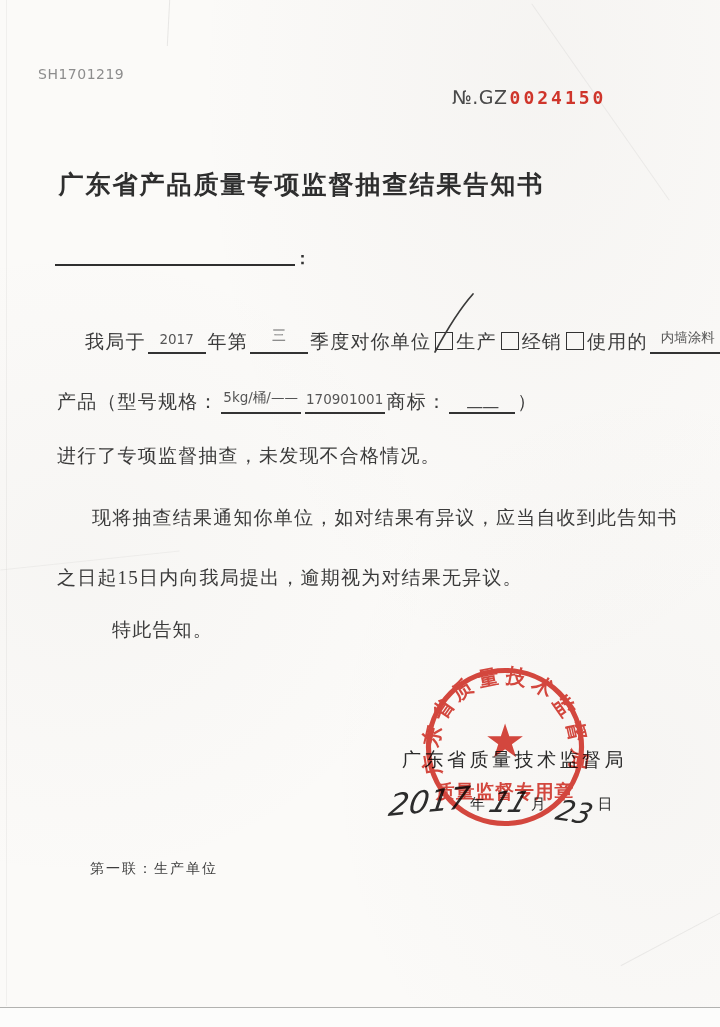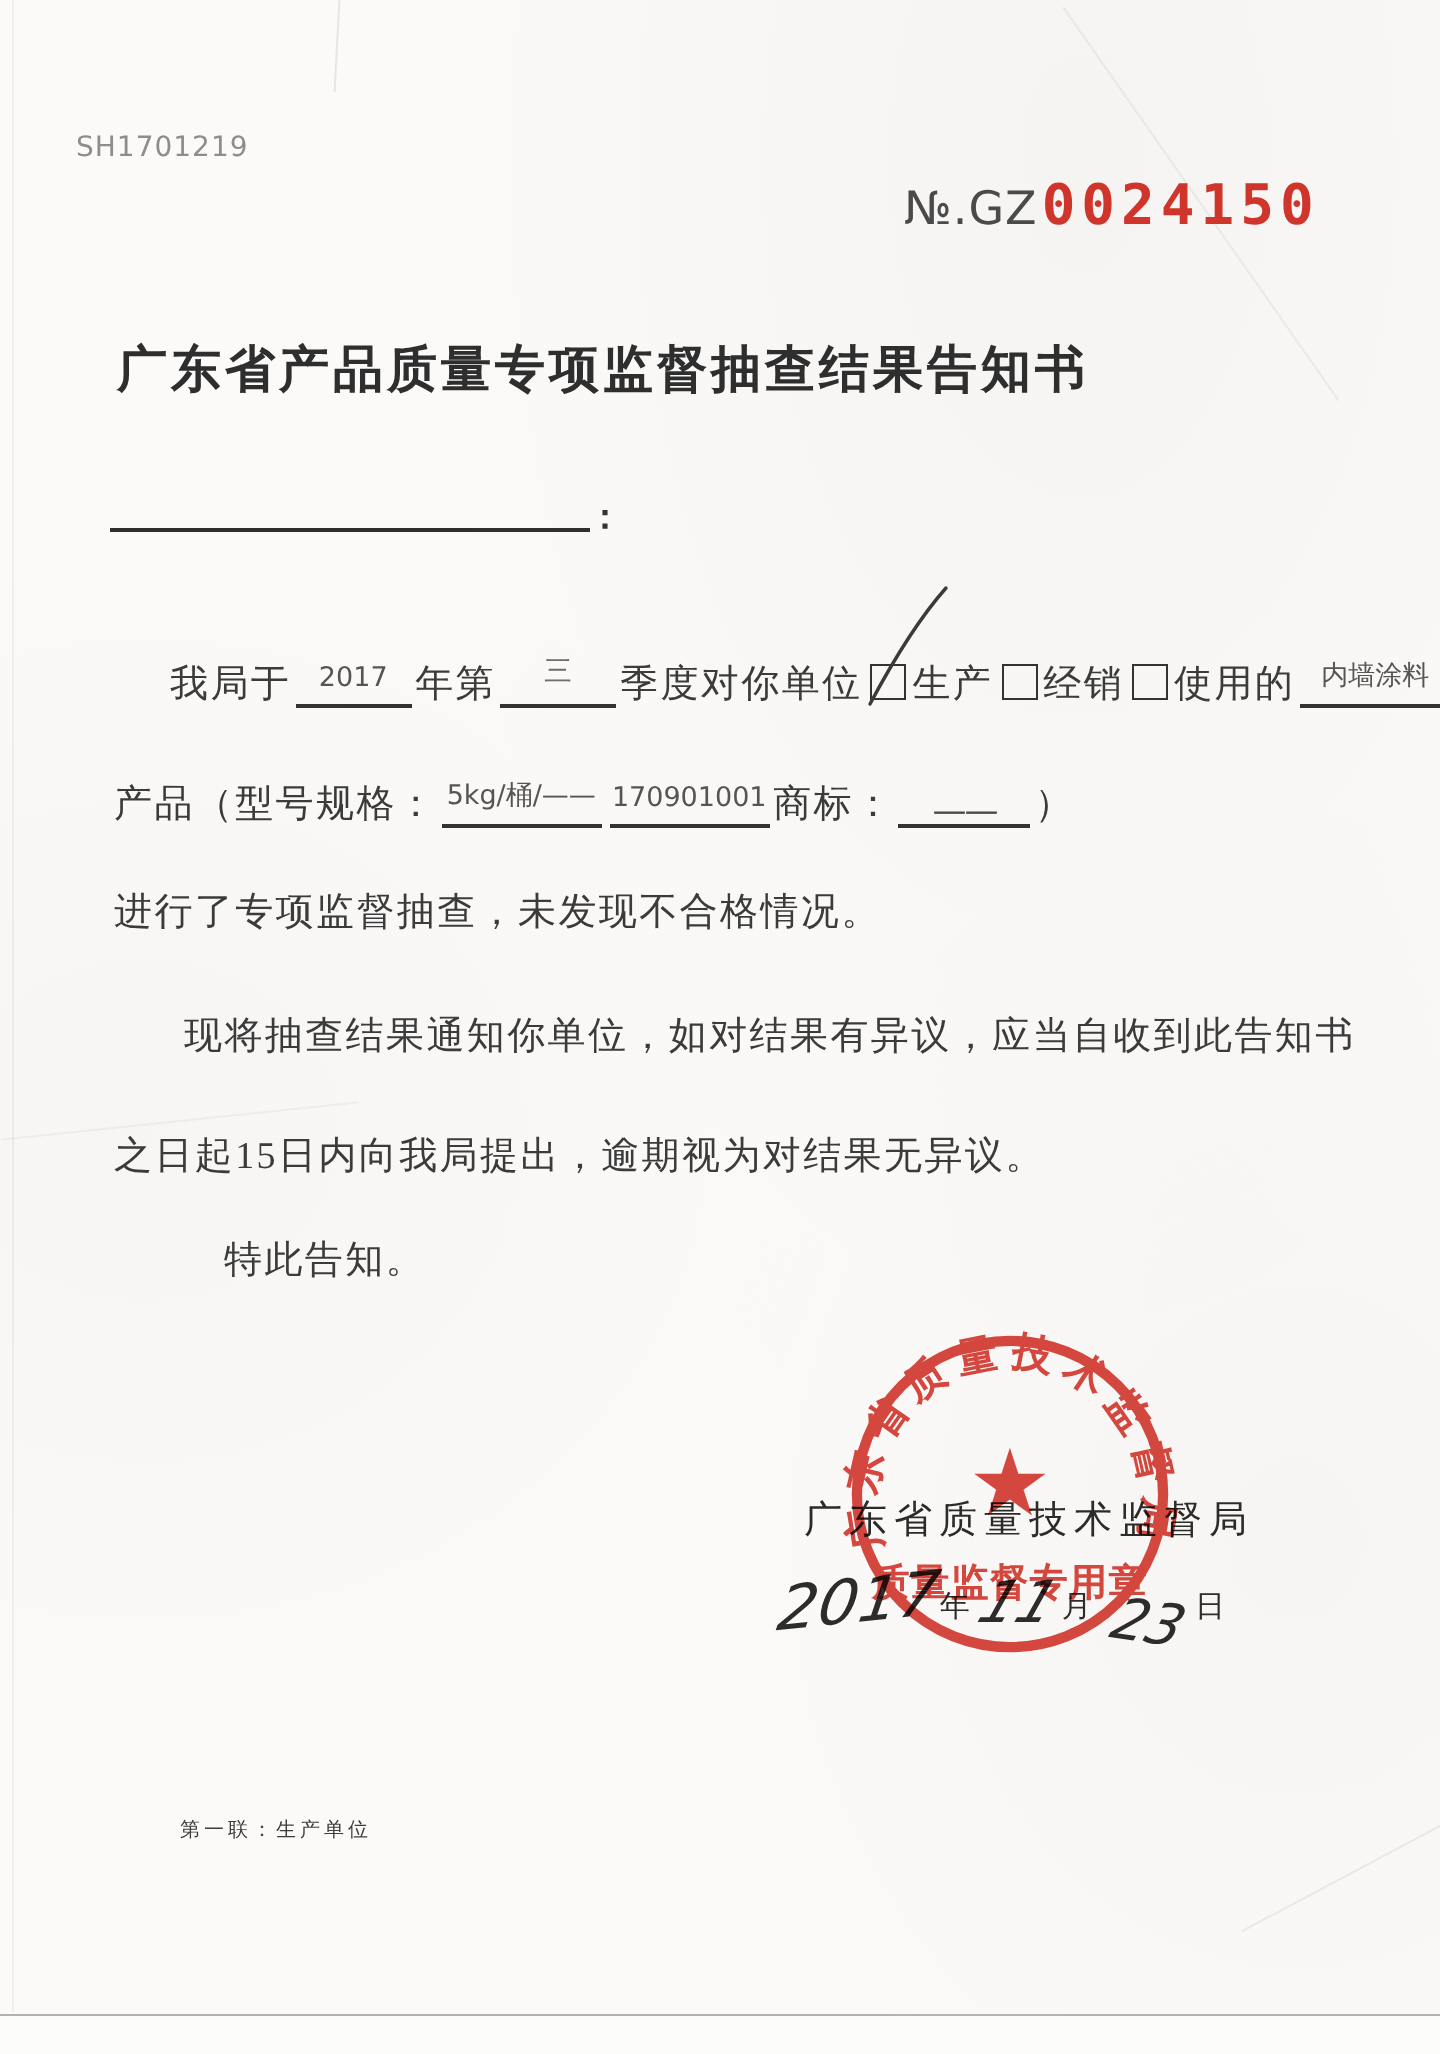--- a/index.html
+++ b/index.html
@@ -18,22 +18,22 @@
   .crease-v1{left:168px;top:0;width:1px;height:46px;background:rgba(110,110,110,.14);transform:rotate(3deg);}
   .crease-d1{left:600px;top:-18px;width:1px;height:240px;background:rgba(110,110,110,.09);transform:rotate(-35deg);}
   .crease-d2{left:612px;top:930px;width:150px;height:1px;background:rgba(110,110,110,.10);transform:rotate(-28deg);}
   .crease-l{left:6px;top:0;width:1px;height:1006px;background:rgba(110,110,110,.08);}
   .crease-m{left:0px;top:560px;width:180px;height:1px;background:rgba(110,110,110,.07);transform:rotate(-6deg);}
   .scan-bottom{position:absolute;left:0;top:1007px;width:720px;height:20px;background:#fcfcfb;border-top:1px solid #b2b2b0;}
 
   .doc-code{position:absolute;left:38px;top:66px;font-family:"DejaVu Sans","Liberation Sans",sans-serif;
     font-size:14px;color:#8d8d8d;letter-spacing:.5px;}
   .serial{position:absolute;left:452px;top:86px;white-space:nowrap;}
-  .serial-prefix{font-family:"DejaVu Sans","Liberation Sans",sans-serif;font-size:23px;color:#4a4a4a;letter-spacing:.5px;}
-  .serial-number{font-family:"DejaVu Sans Mono","Liberation Mono",monospace;font-size:28px;color:#cf352b;
+  .serial-prefix{font-family:"DejaVu Sans","Liberation Sans",sans-serif;font-size:19px;color:#4a4a4a;letter-spacing:.5px;}
+  .serial-number{font-family:"DejaVu Sans Mono","Liberation Mono",monospace;font-size:18px;color:#cf352b;
     letter-spacing:3px;margin-left:2px;font-weight:bold;}
 
   .title{position:absolute;left:0;top:168px;width:603px;text-align:center;margin:0;
     font-family:"Liberation Sans","DejaVu Sans",sans-serif;font-size:25px;font-weight:700;
     letter-spacing:2px;color:#2e2e2e;}
 
   .recipient{position:absolute;left:55px;top:255px;}
   .recipient-name{font-size:15px;letter-spacing:1.5px;margin-left:6px;color:#444;}
   .recipient-underline{width:240px;height:0;border-bottom:2px solid #2f2f2f;margin-top:9px;position:relative;}
   .recipient-colon{position:absolute;right:-16px;bottom:-6px;font-size:17px;font-weight:bold;color:#333;}
@@ -62,21 +62,21 @@
   .stamp{position:absolute;left:419px;top:661px;width:172px;height:172px;opacity:.88;}
   .issuer{position:absolute;left:402px;top:747px;font-size:19px;letter-spacing:3.5px;color:#2c2c2c;
     mix-blend-mode:multiply;white-space:nowrap;}
   .date{position:absolute;left:390px;top:783px;white-space:nowrap;color:#2d2d2d;mix-blend-mode:multiply;
     font-family:"DejaVu Sans","Liberation Sans",sans-serif;font-style:italic;}
   .date .num{display:inline-block;font-size:31px;transform:skewX(-14deg) rotate(-6deg);}
   .date .num2{display:inline-block;font-size:29px;transform:skewX(-20deg);margin:0 2px 0 6px;}
   .date .num3{display:inline-block;font-size:28px;transform:skewX(-12deg) rotate(8deg) translateY(10px);margin:0 1px 0 14px;}
   .date .unit{display:inline-block;font-size:15px;font-style:normal;transform:translateY(-3px);margin-left:1px;}
 
-  .footer{position:absolute;left:90px;top:908px;font-size:10px;letter-spacing:2px;color:#3d3d3d;}
+  .footer{position:absolute;left:90px;top:860px;font-size:14px;letter-spacing:2px;color:#3d3d3d;}
 </style>
 </head>
 <body>
 
 <div class="paper">
 
   <div class="crease crease-v1"></div>
   <div class="crease crease-d1"></div>
   <div class="crease crease-d2"></div>
   <div class="crease crease-l"></div>

